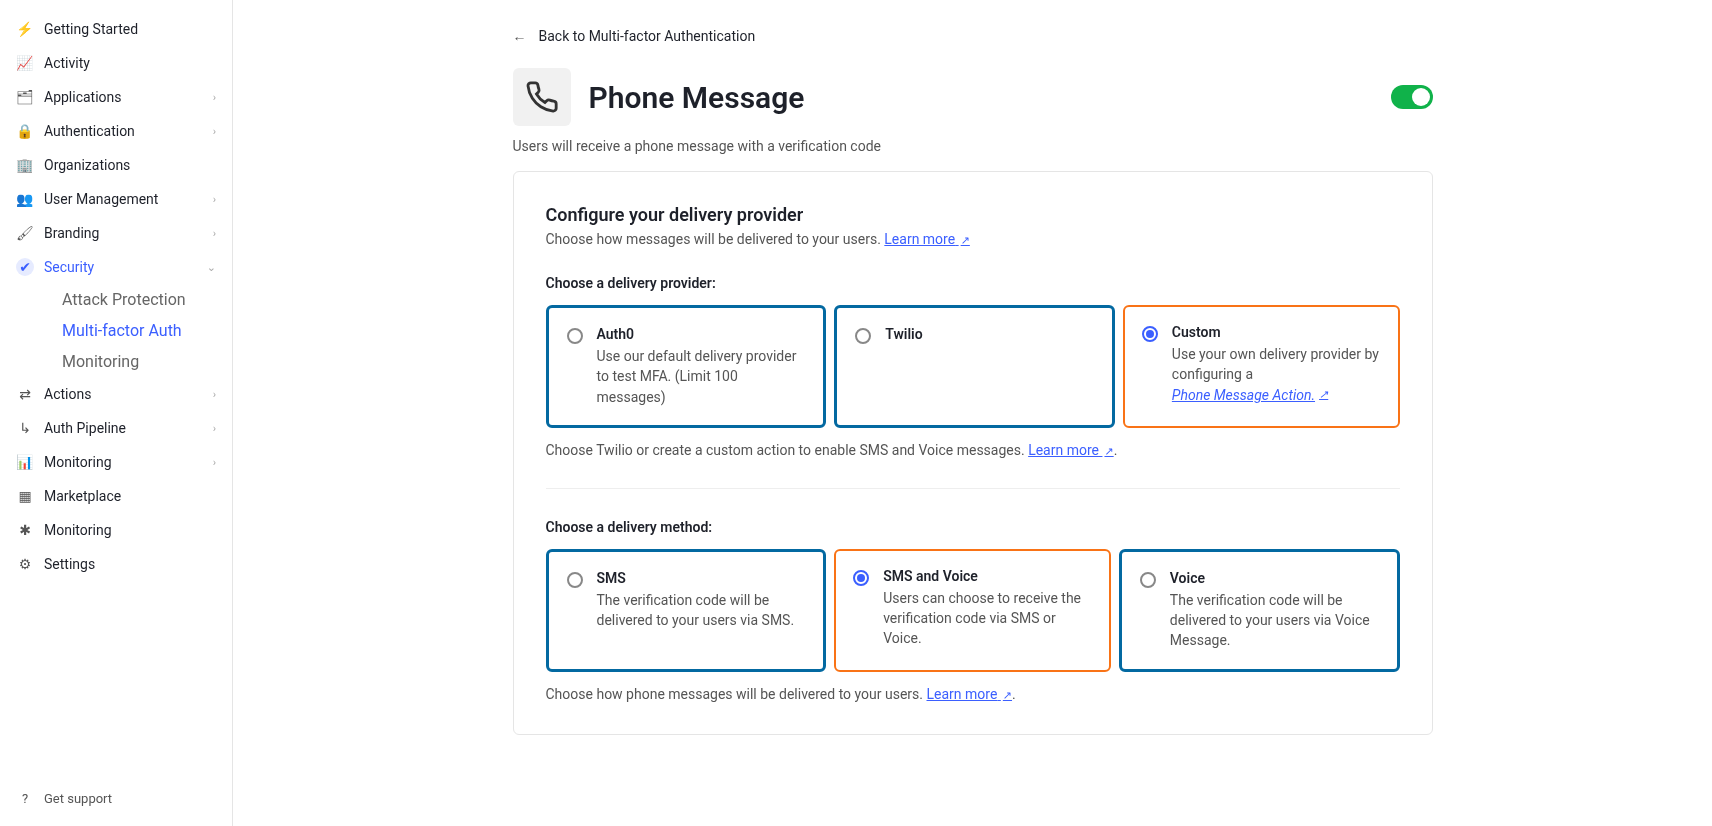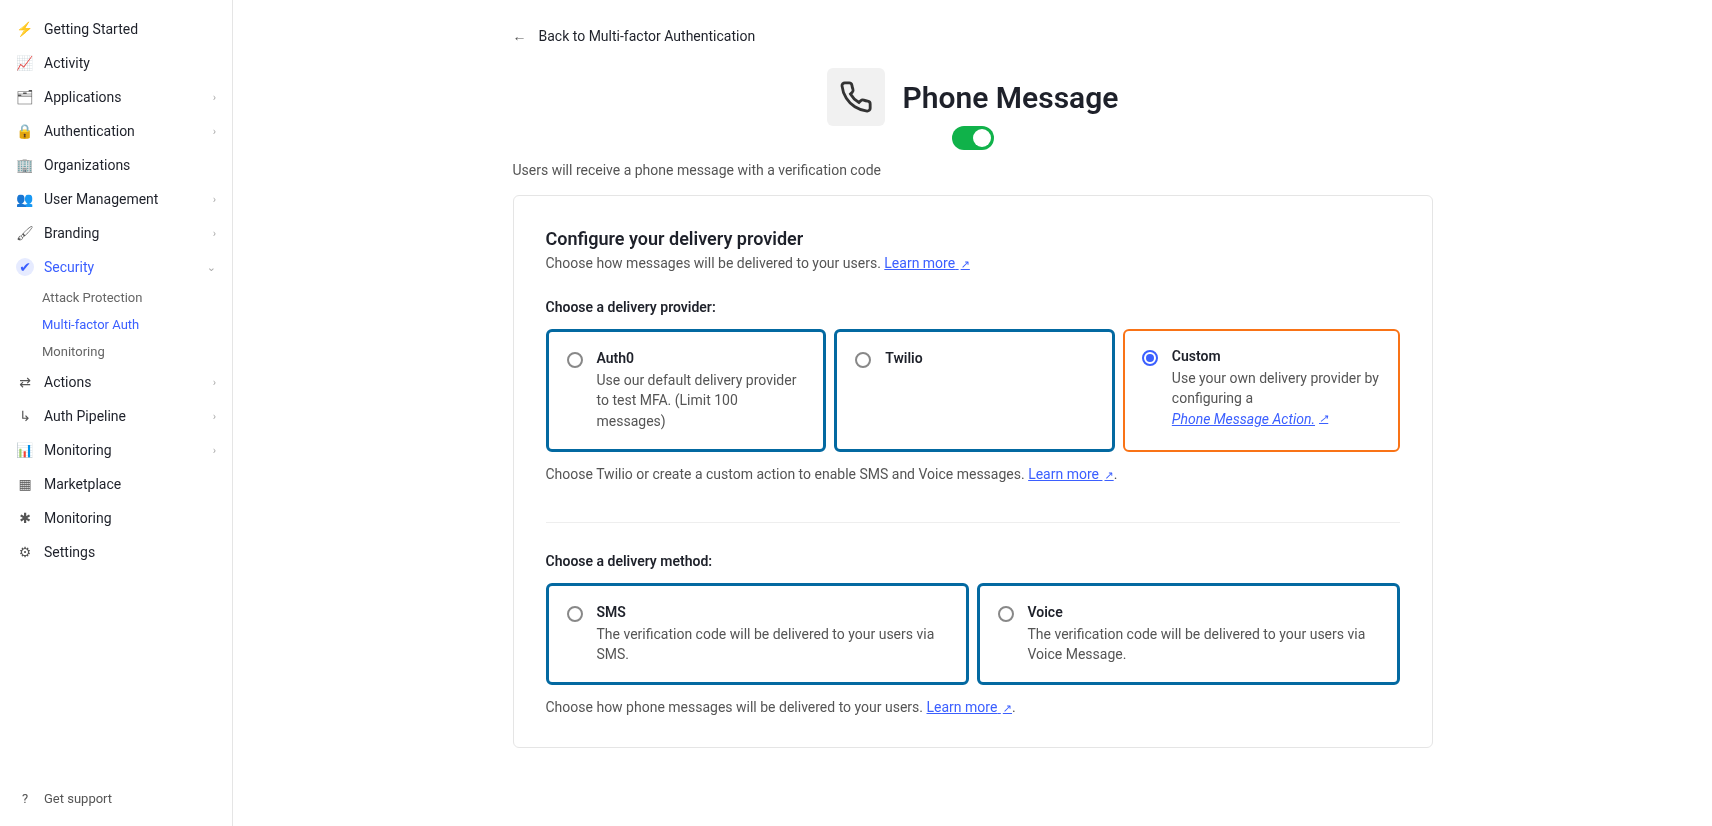--- a/index.html
+++ b/index.html
@@ -40,23 +40,24 @@
   .nav-item .chevron { color: #aaa; font-size: 11px; }
   .nav-item.active { color: #3b5fff; }
   .nav-item.active .icon {
     background: #e6ebff;
     border-radius: 50%;
     color: #3b5fff;
   }
   .subnav { padding-left: 42px; }
   .subnav-item {
     padding: 6px 0;
-    font-size: 13px;
+    font-size: 16px;
     color: #666;
     cursor: pointer;
+    margin-left: 20px;
   }
   .subnav-item.active { color: #3b5fff; }
   .support {
     display: flex;
     align-items: center;
     gap: 10px;
     padding: 8px 16px;
     color: #555;
     font-size: 13px;
     cursor: pointer;
@@ -82,21 +83,20 @@
     cursor: pointer;
     margin-bottom: 24px;
   }
   .back-link .arrow { color: #555; font-size: 14px; }
 
   .header-row {
     display: flex;
     align-items: center;
     justify-content: space-between;
     margin-bottom: 12px;
-    flex-direction: column;
   }
   .title-group { display: flex; align-items: center; gap: 18px; }
   .title-icon {
     width: 58px; height: 58px;
     background: #f1f1f1;
     border-radius: 6px;
     display: flex; align-items: center; justify-content: center;
   }
   .title-icon svg { width: 34px; height: 34px; stroke: #333; fill: none; stroke-width: 2; }
   h1 { font-size: 30px; font-weight: 600; }
@@ -157,21 +157,21 @@
     width: 8px; height: 8px;
     background: #3b5fff;
     border-radius: 50%;
     top: 2px; left: 2px;
   }
   .option-body { flex: 1; }
   .option-title { font-weight: 600; font-size: 14px; margin-bottom: 4px; }
   .option-desc { font-size: 14px; color: #555; line-height: 1.45; }
   .option-desc a { display: inline-flex; align-items: center; gap: 2px; font-style: italic; }
 
-  .footnote { font-size: 14px; color: #555; margin-bottom: 40px; }
+  .footnote { font-size: 14px; color: #555; margin-bottom: 30px; }
   .divider { border: none; border-top: 1px solid #eee; margin: 0 0 30px 0; }
 </style>
 </head>
 <body>
 
 <nav class="sidebar">
   <div class="nav">
     <div class="nav-item">
       <span class="icon">⚡</span>
       <span class="label">Getting Started</span>
@@ -316,20 +316,27 @@
       <div class="field-label">Choose a delivery method:</div>
 
       <div class="options">
         <div class="option">
           <div class="radio"></div>
           <div class="option-body">
             <div class="option-title">SMS</div>
             <div class="option-desc">The verification code will be delivered to your users via SMS.</div>
           </div>
         </div>
+        <div class="option selected">
+          <div class="radio"></div>
+          <div class="option-body">
+            <div class="option-title">SMS and Voice</div>
+            <div class="option-desc">Users can choose to receive the verification code via SMS or Voice.</div>
+          </div>
+        </div>
         <div class="option">
           <div class="radio"></div>
           <div class="option-body">
             <div class="option-title">Voice</div>
             <div class="option-desc">The verification code will be delivered to your users via Voice Message.</div>
           </div>
         </div>
       </div>
 
       <p class="footnote" style="margin-bottom:0">

